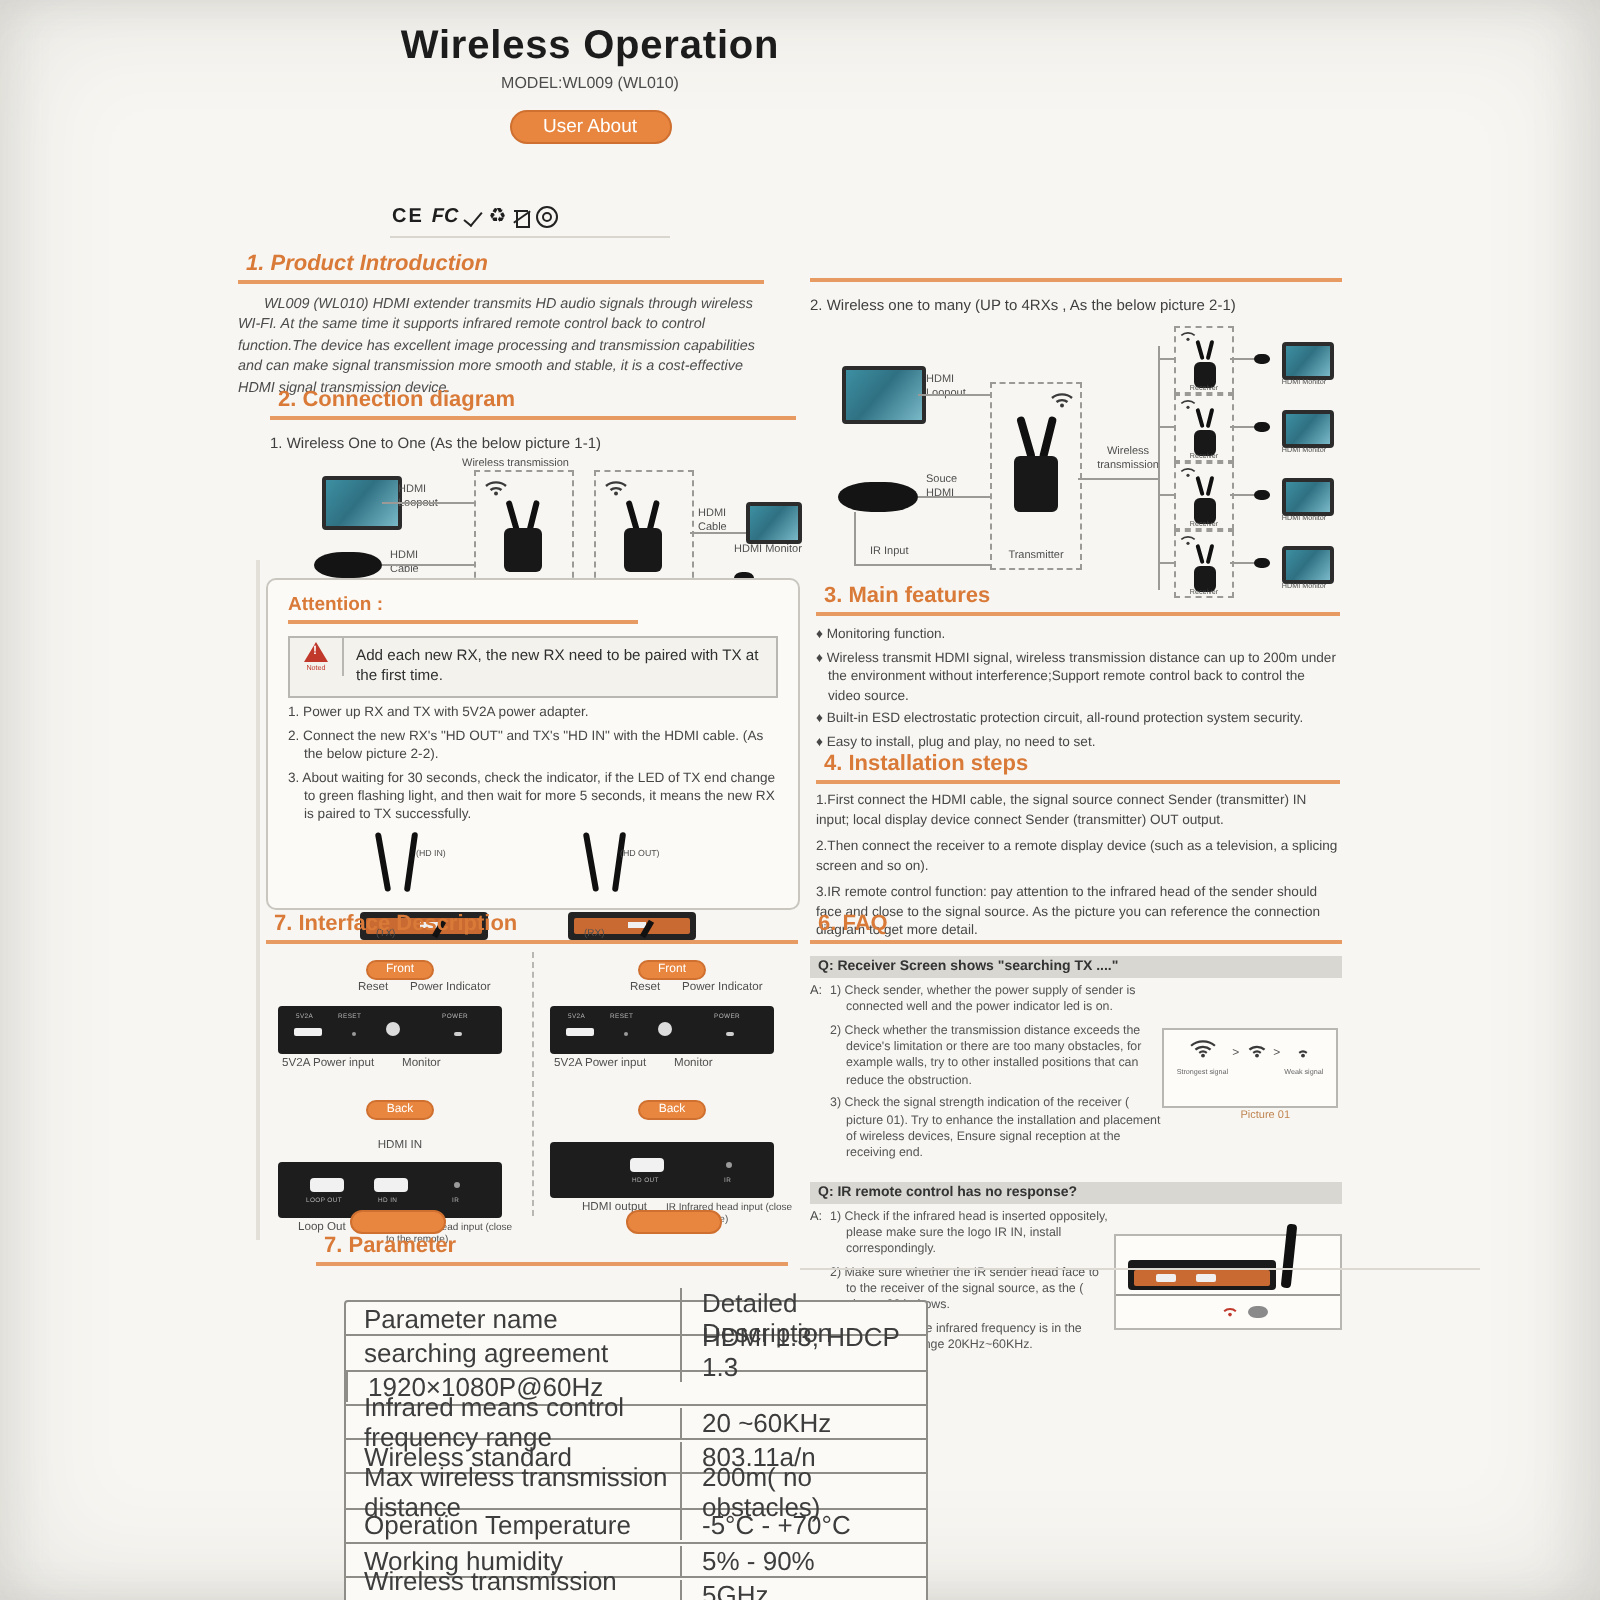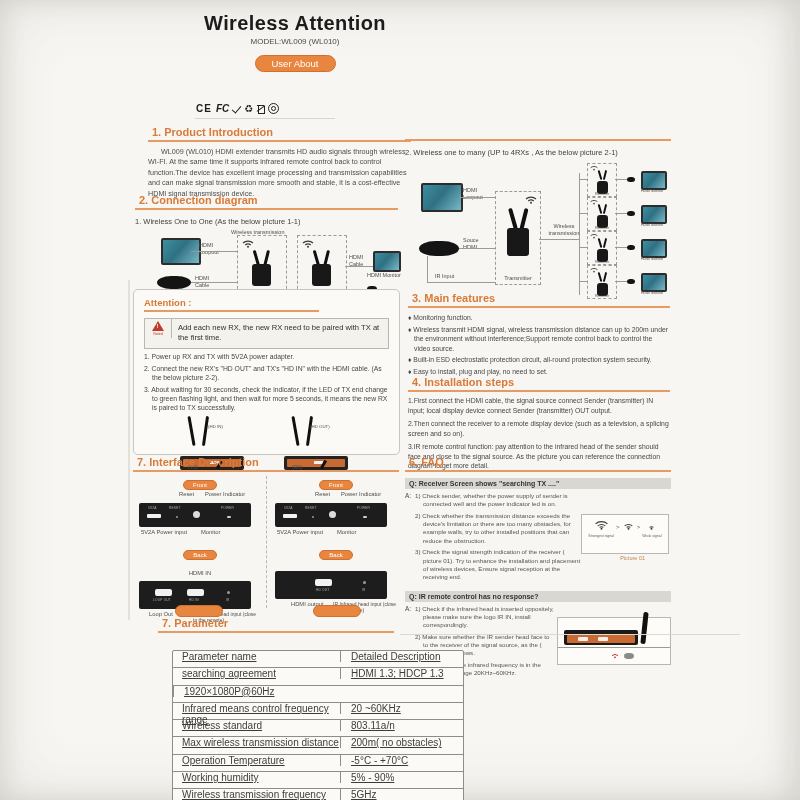--- a/index.html
+++ b/index.html
@@ -80,53 +80,53 @@
   .aitems{width:168px;}
   .aitems p{font-size:6.2px;line-height:1.35;color:#555;margin:0 0 3px 0;padding-left:8px;text-indent:-8px;}
   .picbox{position:absolute;border:1px solid #b9b7b2;background:#fdfcf9;}
   .piccap{position:absolute;font-size:5.5px;color:#c08552;}
   .sep{font-size:6px;color:#555;margin:0 2px;}
   .siglbl{font-size:3.6px;color:#666;text-align:center;line-height:1.1;margin-top:1px;}
   
   .paramh{position:absolute;left:158px;top:617px;width:300px;}
   .paramline{position:absolute;left:400px;top:634px;width:340px;height:1px;background:#dcd9d2;}
   .ptable{position:absolute;left:172px;top:650px;width:290px;border:1.5px solid #8f8d88;border-radius:2px;background:#fbfaf6;}
-  .prow{display:flex;height:16.3px;border-top:1px solid #8f8d88;align-items:flex-start;font-size:10px;color:#3d3d3d;text-decoration:underline;}
+  .prow{display:flex;height:16.3px;border-top:1px solid #8f8d88;align-items:center;font-size:13px;color:#3d3d3d;}
   .prow:first-child{border-top:none;}
   .pc1{width:158px;display:flex;align-items:center;padding-left:9px;}
   .pc2{flex:1;display:flex;align-items:center;padding-left:10px;border-left:1px solid #8f8d88;}
   
   .edgeL{position:absolute;left:128px;top:280px;width:2px;height:340px;background:#e3e0da;}
 </style>
 </head>
 <body>
 
 <div id="page">
 
   <div class="hdr">
-    <div class="t1">Wireless Attention</div>
+    <div class="t1">Wireless Operation</div>
     <div class="model">MODEL:WL009 (WL010)</div>
     <div class="badge">User About</div>
   </div>
   <div class="certs">
     <span class="ce">CE</span>
     <span class="fcc">FC</span>
     <span class="ck"></span>
     <span class="rec">♻</span>
     <span class="bin">
         <i class="bl"></i>
         <i class="bb"></i>
         <i class="bs"></i>
       </span>
     <span class="roh"></span>
   </div>
   <div class="certline"></div>
   <div class="edgeL"></div>
 
-  <div class="abs" style="left:148px;top:126px;width:263px;">
+  <div class="abs" style="left:119px;top:126px;width:263px;font-style:italic;">
     <div class="sech">1. Product Introduction</div>
     <p class="body indent">WL009 (WL010)  HDMI extender transmits HD audio signals through wireless WI-FI. At the same time it supports infrared remote control back to control function.The device has excellent image processing and transmission capabilities and can make signal transmission more smooth and stable, it is a cost-effective HDMI signal transmission device.</p>
   </div>
 
   <div class="abs" style="left:135px;top:194px;width:263px;">
     <div class="sech">2. Connection diagram</div>
     <div class="cap">1. Wireless One to One  (As the below picture 1-1)</div>
     <div style="position:relative;height:74px;margin-top:3px;">
       <div class="lbl" style="left:96px;top:0;width:110px;">Wireless transmission</div>
       <div class="tv" style="left:26px;top:9px;width:36px;height:23px;"></div>

